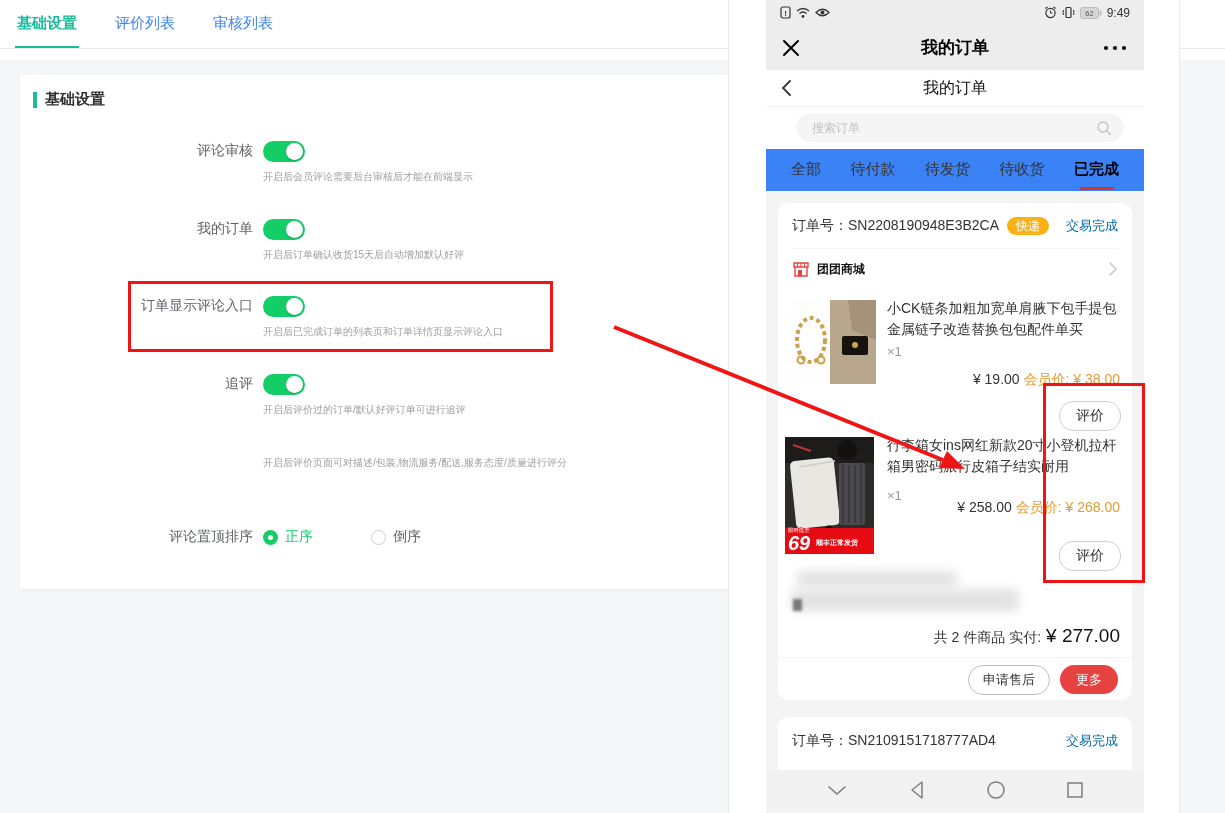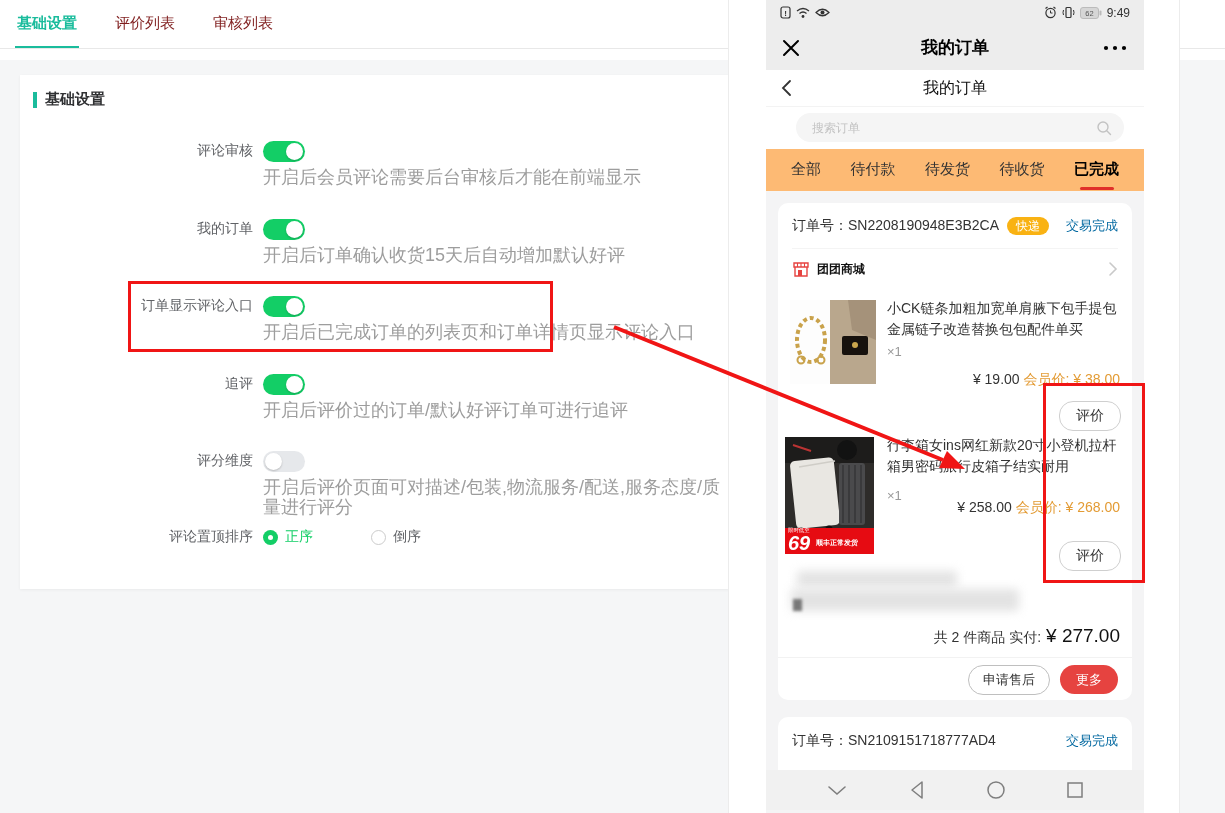--- a/index.html
+++ b/index.html
@@ -4,32 +4,32 @@
 <style>
   html,body{margin:0;padding:0;}
   body{
     width:1225px;height:813px;position:relative;overflow:hidden;
     background:#fff;font-family:"Liberation Sans","DejaVu Sans",sans-serif;
     -webkit-font-smoothing:antialiased;
   }
   
   .admin-tabbar{position:absolute;left:0;top:0;width:1225px;height:60px;background:#fff;z-index:1;}
   .admin-tabs{height:48px;border-bottom:1px solid #e8e8e8;display:flex;align-items:stretch;padding-left:15px;gap:34px;}
-  .admin-tab{display:flex;align-items:center;font-size:15px;color:#7f1d1d;cursor:pointer;border-bottom:2px solid transparent;padding:0 2px;}
+  .admin-tab{display:flex;align-items:center;font-size:15px;color:#3b82f6;cursor:pointer;border-bottom:2px solid transparent;padding:0 2px;}
   .admin-tab.active{color:#1abc9c;border-bottom-color:#1abc9c;font-weight:bold;}
   .admin-body{position:absolute;left:0;top:60px;width:1225px;height:753px;background:#f5f6f7;z-index:0;}
   .admin-card{position:absolute;left:20px;top:15px;width:710px;height:514px;background:#fff;box-shadow:0 1px 3px rgba(0,0,0,.05);}
   .section-head{position:absolute;left:13px;top:15px;display:flex;align-items:center;gap:8px;}
   .section-bar{width:4px;height:16px;background:#1abc9c;}
   .section-title{font-size:15px;font-weight:bold;color:#303133;}
   .form-row{position:absolute;left:0;width:700px;}
   .row-line{display:flex;align-items:center;height:24px;}
   .row-label{width:233px;text-align:right;font-size:14px;color:#606266;}
   .row-ctrl{margin-left:10px;display:flex;align-items:center;gap:8px;}
-  .row-help{margin-left:243px;margin-top:4px;font-size:18px;color:#9d9d9d;line-height:20px;}
+  .row-help{margin-left:243px;margin-top:4px;font-size:10px;color:#9d9d9d;line-height:20px;}
   
   .switch{width:42px;height:21px;border-radius:11px;position:relative;cursor:pointer;}
   .switch.on{background:#13ce66;}
   .switch.off{background:#e6e8eb;}
   .switch .knob{position:absolute;top:2px;width:17px;height:17px;border-radius:50%;background:#fff;box-shadow:0 1px 2px rgba(0,0,0,.2);}
   .switch.on .knob{right:2px;}
   .switch.off .knob{left:2px;}
   
   .radio-group{display:flex;align-items:center;gap:58px;}
   .radio-opt{display:flex;align-items:center;gap:7px;cursor:pointer;}
@@ -49,21 +49,21 @@
   .sb-right{margin-left:auto;display:flex;align-items:center;gap:5px;font-size:12px;color:#333;}
   .phone-nav{position:absolute;left:0;top:25px;width:378px;height:45px;background:#ededed;display:flex;align-items:center;padding:0 16px;box-sizing:border-box;}
   .phone-nav-title{position:absolute;left:0;width:378px;text-align:center;font-size:17px;font-weight:bold;color:#000;}
   .app-header{position:absolute;left:0;top:70px;width:378px;height:37px;background:#fff;display:flex;align-items:center;border-bottom:1px solid #f3f3f3;box-sizing:border-box;}
   .app-header-title{position:absolute;left:0;width:378px;text-align:center;font-size:16px;color:#111;}
   .back-ic{margin-left:14px;z-index:2;}
   .search-wrap{position:absolute;left:0;top:107px;width:378px;height:42px;background:#fff;}
   .search-input{position:absolute;left:30px;top:6px;width:328px;height:29px;border:none;outline:none;background:#f5f5f5;border-radius:15px;box-sizing:border-box;padding:0 36px 0 16px;font-size:12px;color:#333;}
   .search-input::placeholder{color:#c3c3c3;}
   .search-ic{position:absolute;right:32px;top:13px;}
-  .ptabs{position:absolute;left:0;top:149px;width:378px;height:43px;background:#fdba74;display:flex;justify-content:space-between;align-items:center;padding:0 25px;box-sizing:border-box;border-bottom:1px solid #f5f5f5;}
+  .ptabs{position:absolute;left:0;top:149px;width:378px;height:43px;background:#3b82f6;display:flex;justify-content:space-between;align-items:center;padding:0 25px;box-sizing:border-box;border-bottom:1px solid #f5f5f5;}
   .ptab{font-size:15px;color:#333;position:relative;padding-bottom:2px;cursor:pointer;}
   .ptab.active{font-weight:bold;color:#000;}
   .ptab.active .tab-underline{position:absolute;left:50%;transform:translateX(-50%);bottom:-9px;width:34px;height:3px;background:#e0302a;border-radius:2px;}
   .phone-body{position:absolute;left:0;top:192px;width:378px;height:621px;background:#f4f4f5;}
   .order-card{position:absolute;left:12px;width:354px;background:#fff;border-radius:10px;}
   .card1{top:11px;height:497px;}
   .card2{top:525px;height:70px;}
   .order-head{position:absolute;left:14px;right:14px;top:0;height:45px;display:flex;align-items:center;gap:8px;border-bottom:1px solid #f4f4f4;}
   .order-head.noline{border-bottom:none;height:48px;}
   .order-no{font-size:14px;color:#333;white-space:nowrap;}
@@ -163,28 +163,20 @@
         <div class="row-ctrl">
             <div class="switch on">
               <div class="knob"></div>
             </div>
           </div>
       </div>
       <div class="row-help">开启后评价过的订单/默认好评订单可进行追评</div>
     </div>
 
     <div class="form-row" style="top:374px;">
-      <div class="row-line">
-        <div class="row-label">评分维度</div>
-        <div class="row-ctrl">
-            <div class="switch off">
-              <div class="knob"></div>
-            </div>
-          </div>
-      </div>
       <div class="row-help">开启后评价页面可对描述/包装,物流服务/配送,服务态度/质量进行评分</div>
     </div>
 
     <div class="form-row" style="top:450px;">
       <div class="row-line">
         <div class="row-label">评论置顶排序</div>
         <div class="row-ctrl">
           <div class="radio-group">
             <div class="radio-opt">
               <div class="radio-dot sel"></div>

